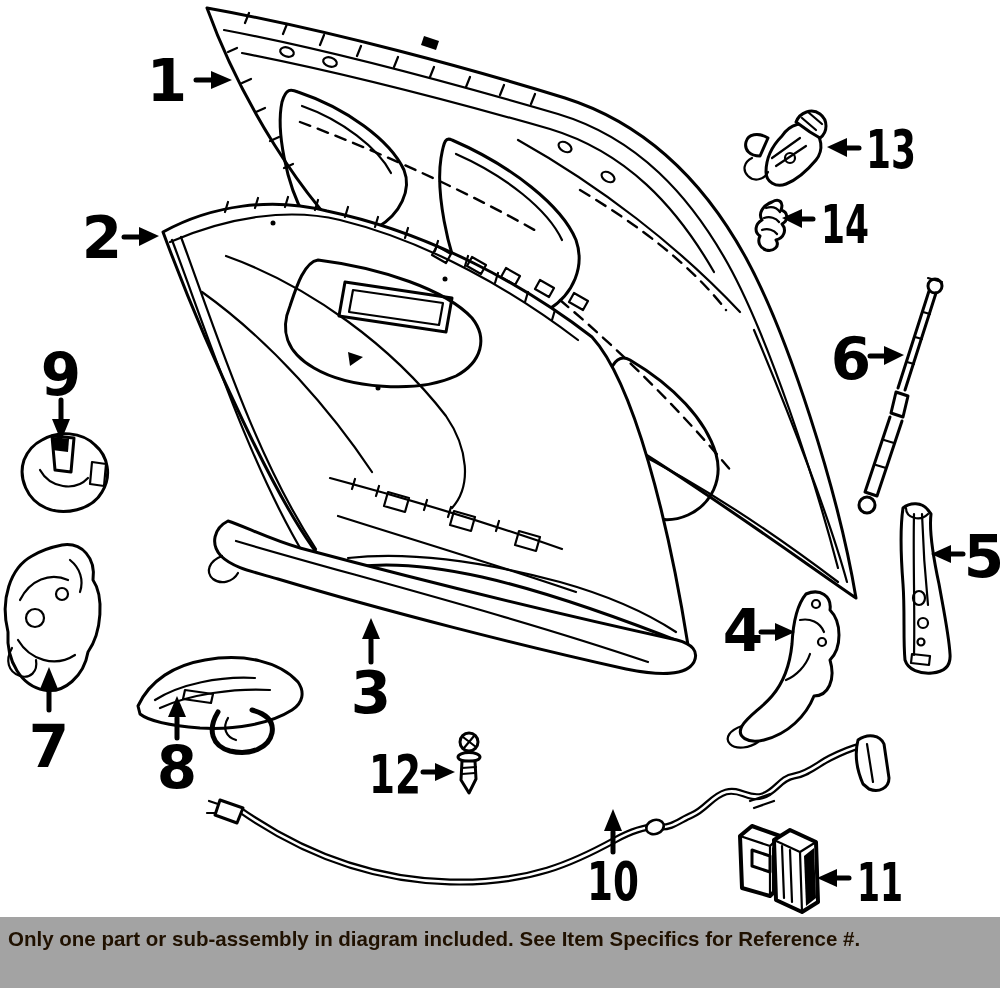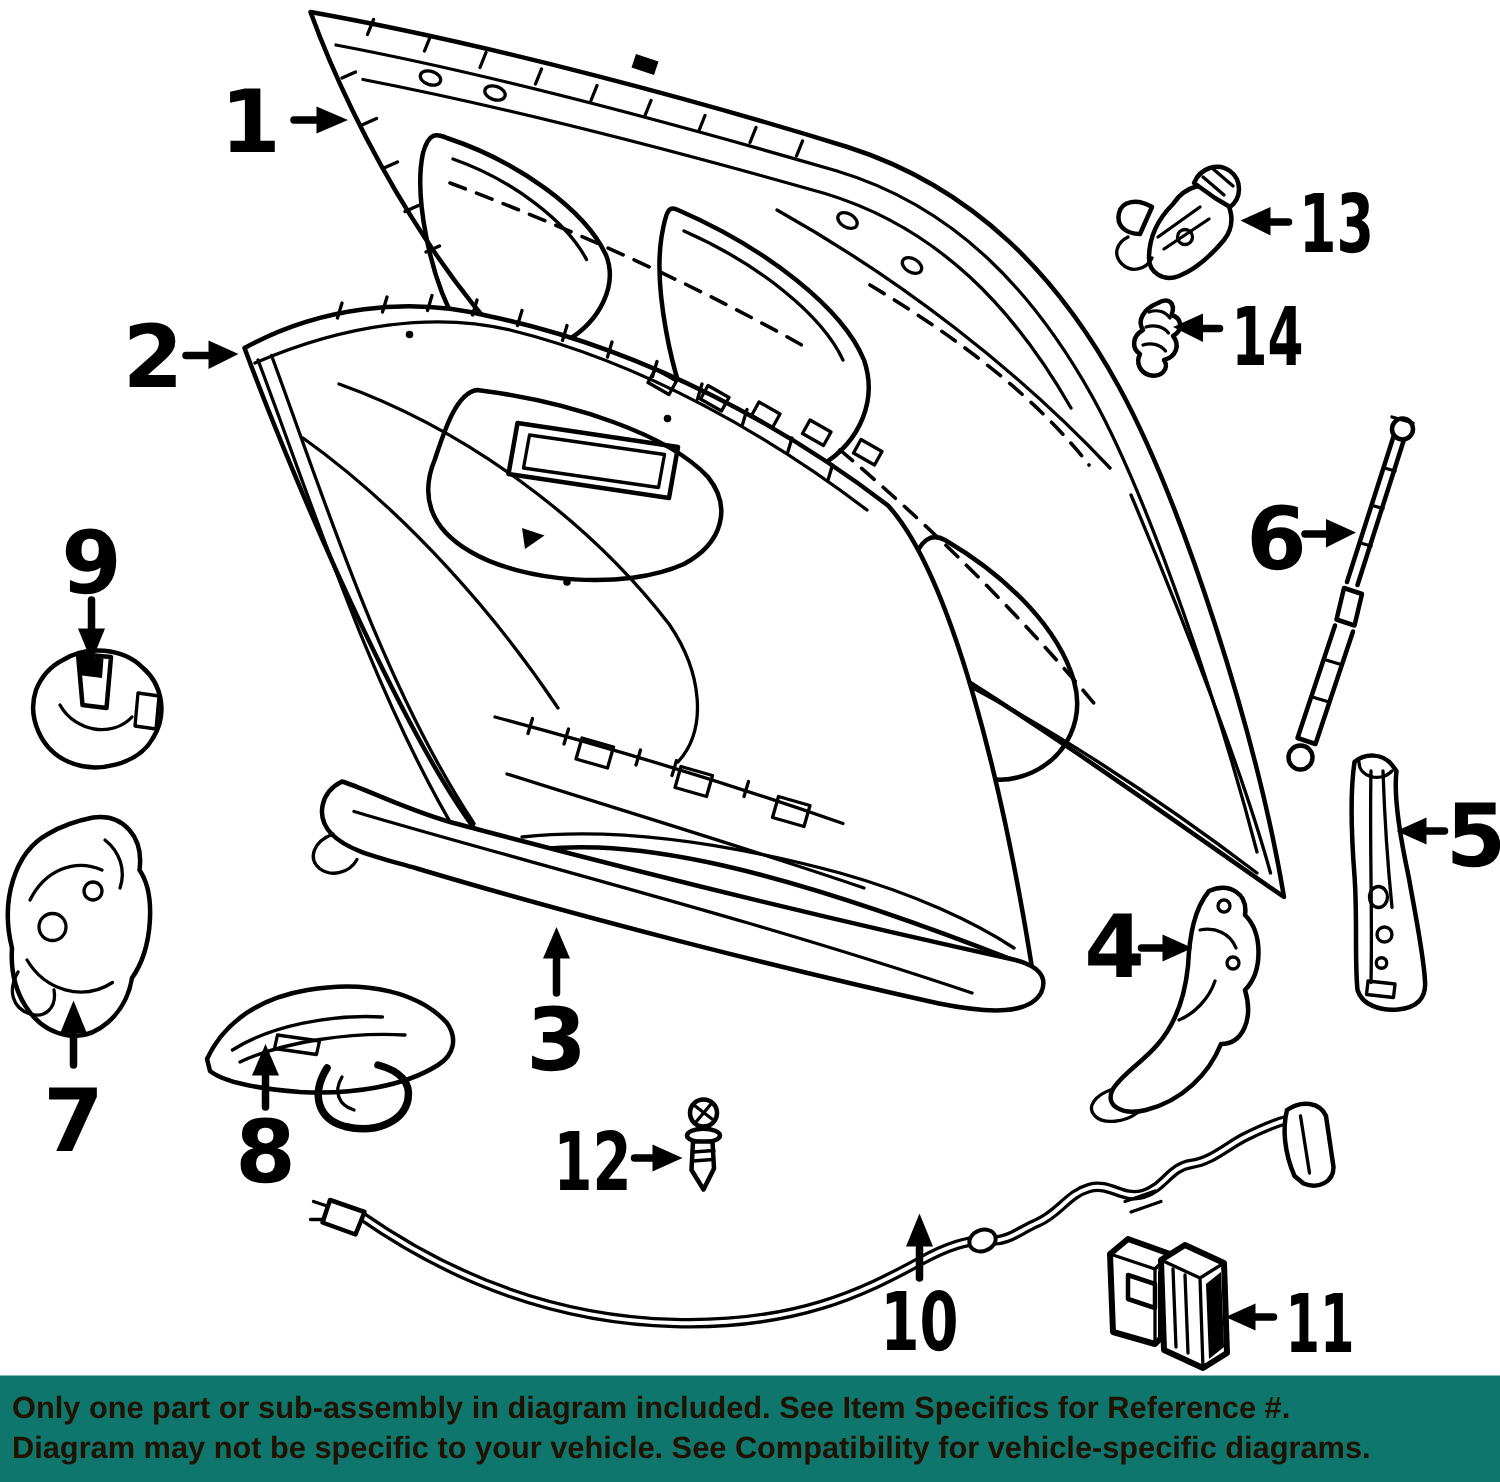--- a/index.html
+++ b/index.html
@@ -5,21 +5,21 @@
   html,body{margin:0;padding:0;background:#ffffff;}
   .stage{position:relative;width:1000px;height:988px;background:#ffffff;overflow:hidden;}
   svg.art{position:absolute;left:0;top:0;display:block;}
   .ln{fill:none;stroke:#000;stroke-width:3;stroke-linecap:round;stroke-linejoin:round;}
   .ln2{fill:none;stroke:#000;stroke-width:2.2;stroke-linecap:round;stroke-linejoin:round;}
   .lnw{fill:#fff;stroke:#000;stroke-width:3;stroke-linecap:round;stroke-linejoin:round;}
   .fillb{fill:#000;stroke:none;}
   .dash{fill:none;stroke:#000;stroke-width:2.4;stroke-dasharray:11 8;stroke-linecap:round;}
   .callout-text{font-family:"DejaVu Sans","Liberation Sans",sans-serif;font-weight:bold;fill:#000;}
   .arrow-line{stroke:#000;stroke-width:5;stroke-linecap:round;}
-  .banner{position:absolute;left:0;top:917px;width:1000px;height:71px;background:#0f766e;
+  .banner{position:absolute;left:0;top:917px;width:1000px;height:71px;background:#a3a3a3;
           box-sizing:border-box;padding:8px 8px 0 8px;
           font-family:"Liberation Sans","DejaVu Sans",sans-serif;font-weight:bold;
           font-size:20.5px;line-height:27px;color:#201100;white-space:nowrap;letter-spacing:0px;}
 </style>
 </head>
 <body>
 
 <div class="stage">
   <svg class="art" width="1000" height="917" viewBox="0 0 1000 917">
 
@@ -256,15 +256,14 @@
       <g>
         <line class="arrow-line" x1="813" y1="219" x2="799" y2="219"></line>
         <polygon class="fillb" points="782,218 802,209 802,228"></polygon>
         <text class="callout-text" x="845" y="243" font-size="54" text-anchor="middle" textLength="48" lengthAdjust="spacingAndGlyphs">14</text>
       </g>
     </g>
   </svg>
 
   <div class="banner">
     <div>Only one part or sub-assembly in diagram included. See Item Specifics for Reference #.</div>
-    <div>Diagram may not be specific to your vehicle. See Compatibility for vehicle-specific diagrams.</div>
   </div>
 </div>
 
 </body></html>

